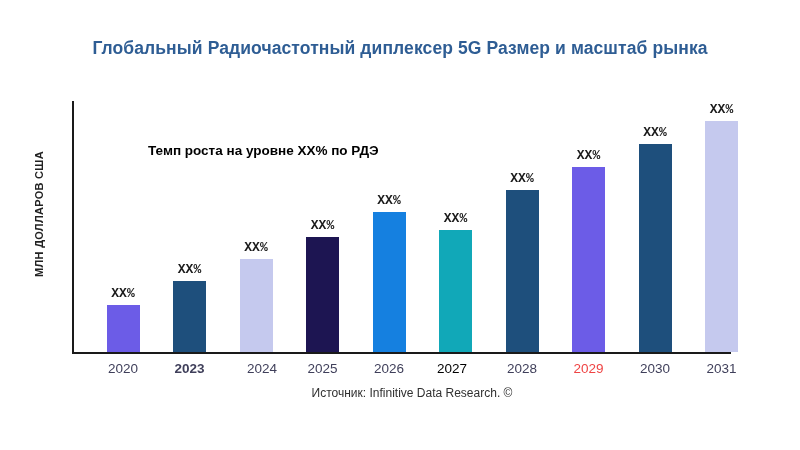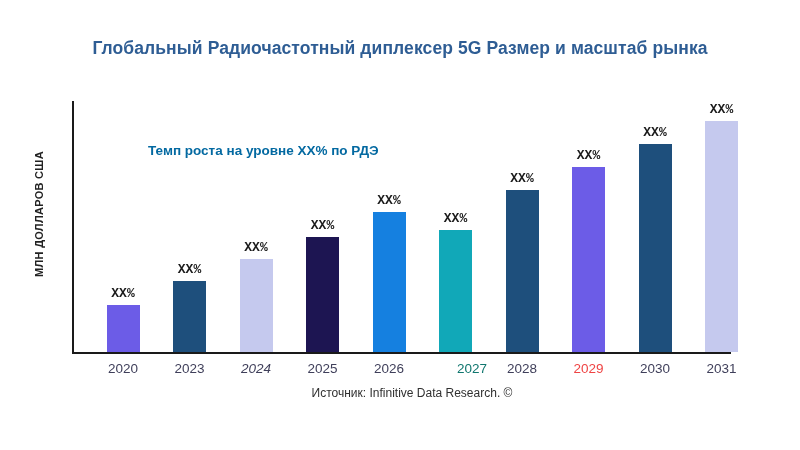--- a/index.html
+++ b/index.html
@@ -69,21 +69,21 @@
 <div id="stage">
 
   <div class="chart-title" style="color: rgb(46, 93, 148);">Глобальный Радиочастотный диплексер 5G Размер и масштаб рынка</div>
 
   <div class="ylabel">МЛН ДОЛЛАРОВ США</div>
 
   <div class="plot">
     <div class="axis-y" style="background: rgb(26, 26, 26);"></div>
     <div class="axis-x" style="background: rgb(26, 26, 26);"></div>
 
-    <div class="annotation" style="color: #0369a1;">Темп роста на уровне XX% по РДЭ</div>
+    <div class="annotation" style="color: #000000;">Темп роста на уровне XX% по РДЭ</div>
 
     <div id="bars">
         <div class="bar" style="left: 106.5px; width: 33px; height: 47px; background: rgb(108, 92, 231);">
           <div class="bar-label">XX%</div>
         </div>
         <div class="bar" style="left: 173px; width: 33px; height: 71px; background: rgb(30, 79, 124);">
           <div class="bar-label">XX%</div>
         </div>
         <div class="bar" style="left: 239.5px; width: 33px; height: 93px; background: rgb(197, 201, 238);">
           <div class="bar-label">XX%</div>
@@ -105,25 +105,25 @@
         </div>
         <div class="bar" style="left: 638.5px; width: 33px; height: 208px; background: rgb(30, 79, 124);">
           <div class="bar-label">XX%</div>
         </div>
         <div class="bar" style="left: 705px; width: 33px; height: 231px; background: rgb(197, 201, 238);">
           <div class="bar-label">XX%</div>
         </div>
       </div>
     <div id="ticks">
         <div class="tick" style="left: 93px; width: 60px; color: rgb(63, 63, 90);">2020</div>
-        <div class="tick" style="left: 159.5px; width: 60px; color: rgb(63, 63, 90);">2023</div>
-        <div class="tick" style="left: 226px; width: 60px; color: rgb(63, 63, 90); font-style: italic;">2024</div>
+        <div class="tick" style="left: 159.5px; width: 60px; color: rgb(63, 63, 90); font-weight: bold;">2023</div>
+        <div class="tick" style="left: 232px; width: 60px; color: rgb(63, 63, 90);">2024</div>
         <div class="tick" style="left: 292.5px; width: 60px; color: rgb(63, 63, 90);">2025</div>
         <div class="tick" style="left: 359px; width: 60px; color: rgb(63, 63, 90); text-align: center;">2026</div>
-        <div class="tick" style="left: 442px; width: 60px; color: #0f766e;">2027</div>
+        <div class="tick" style="left: 422px; width: 60px; color: #000000;">2027</div>
         <div class="tick" style="left: 492px; width: 60px; color: rgb(63, 63, 90);">2028</div>
         <div class="tick" style="left: 558.5px; width: 60px; color: #ef4444;">2029</div>
         <div class="tick" style="left: 625px; width: 60px; color: rgb(63, 63, 90);">2030</div>
         <div class="tick" style="left: 691.5px; width: 60px; color: rgb(63, 63, 90);">2031</div>
       </div>
   </div>
 
   <div class="source">Источник: Infinitive Data Research. ©</div>
 
 </div>

